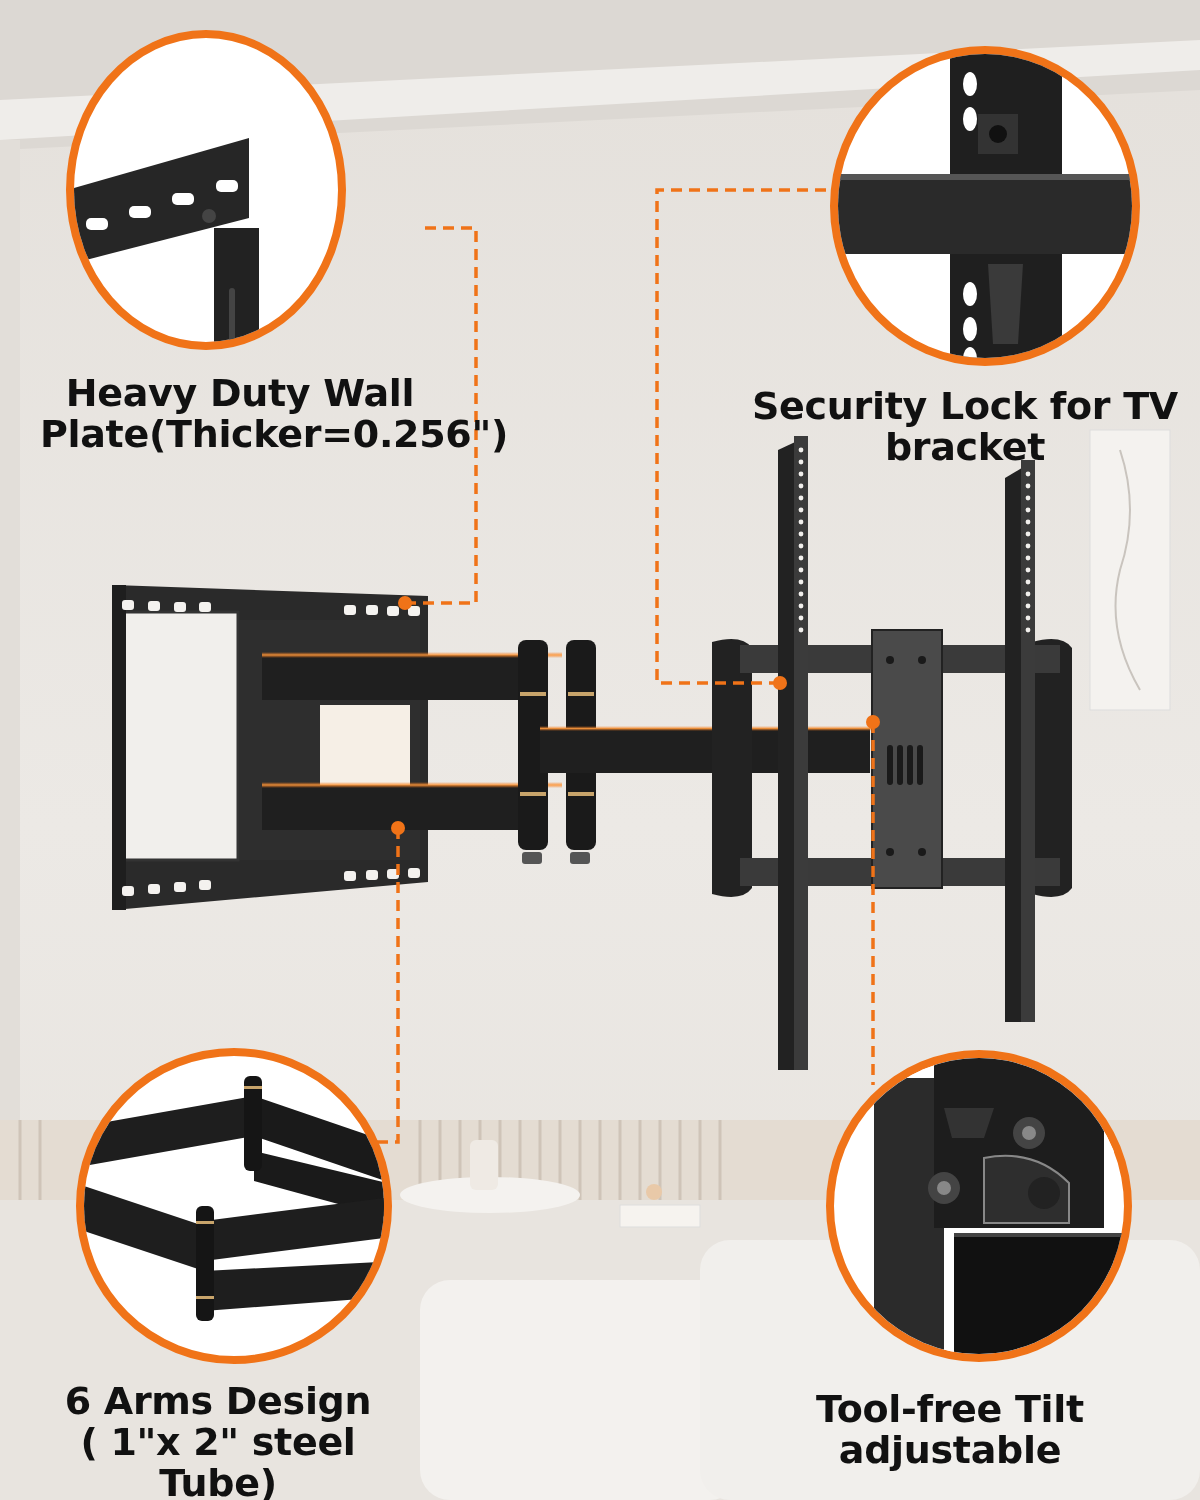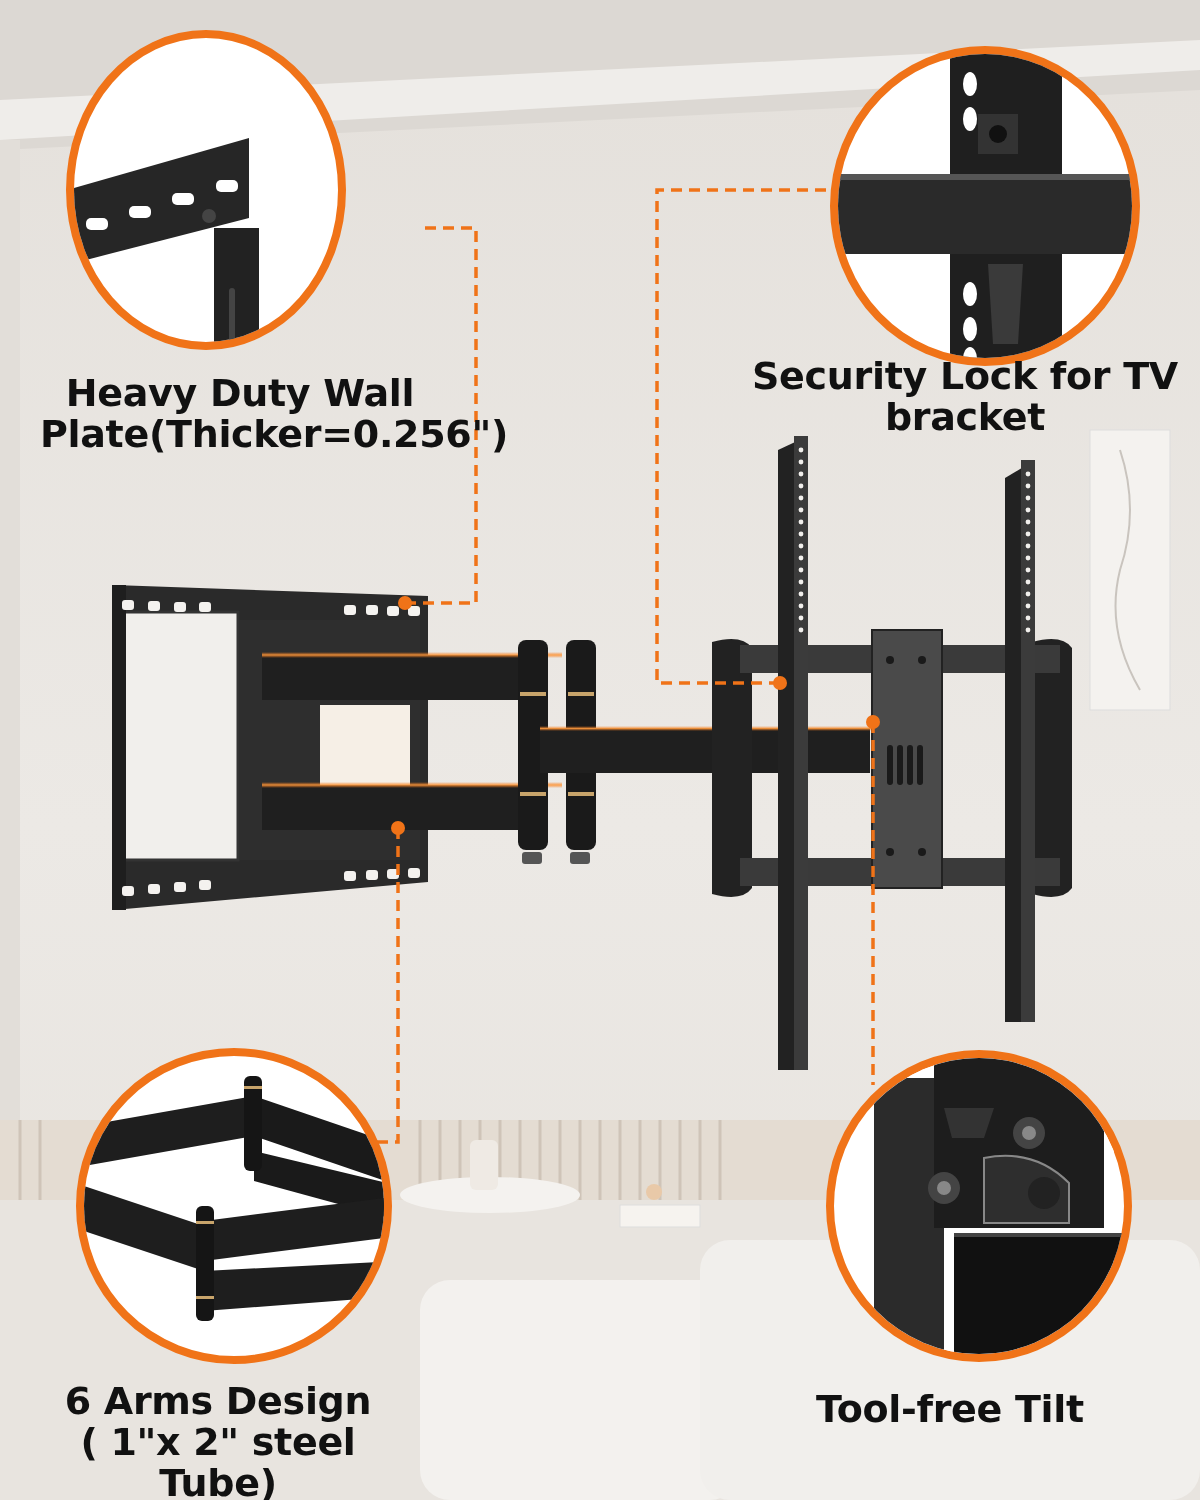--- a/index.html
+++ b/index.html
@@ -250,26 +250,27 @@
       <rect x="120" y="175" width="186" height="137" fill="#111"></rect>
       <rect x="120" y="175" width="186" height="4" fill="#444"></rect>
     </svg>
   </div>
 
   <div class="callout-label" style="left:40px;top:373px;width:400px;">
     <div>Heavy Duty Wall</div>
     <div>Plate(Thicker=0.256")</div>
   </div>
 
-  <div class="callout-label" style="left:740px;top:356px;width:450px;">
+  <div class="callout-label" style="left:740px;top:386px;width:450px;">
     <div>Security Lock for TV bracket</div>
   </div>
 
   <div class="callout-label" style="left:43px;top:1381px;width:350px;">
     <div>6 Arms Design</div>
     <div>( 1"x 2" steel Tube)</div>
   </div>
 
   <div class="callout-label" style="left:800px;top:1389px;width:300px;">
     <div>Tool-free Tilt</div>
+    <div>adjustable</div>
   </div>
 
 </div>
 
 </body></html>

